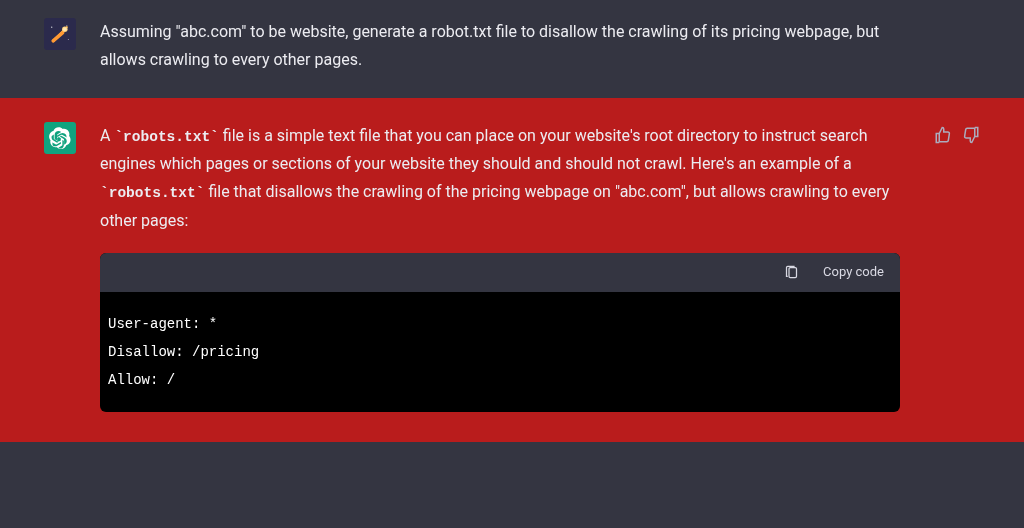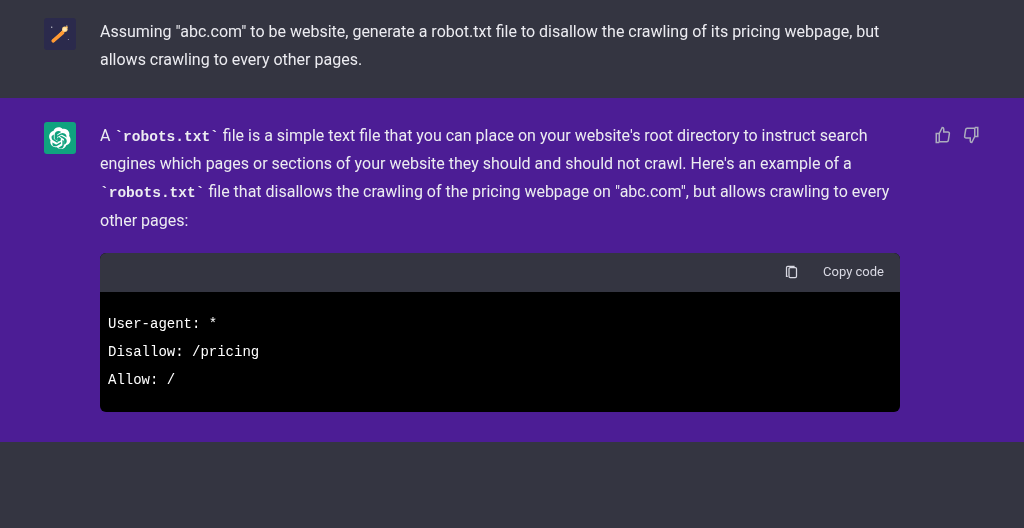--- a/index.html
+++ b/index.html
@@ -11,21 +11,21 @@
       color: #ececf1;
       overflow: hidden;
     }
     .user-section {
       background: #343541;
       padding: 18px 44px 24px 44px;
       display: flex;
       gap: 24px;
     }
     .assistant-section {
-      background: #4c1d95;
+      background: #b91c1c;
       padding: 24px 44px 30px 44px;
       display: flex;
       gap: 24px;
       position: relative;
     }
     .avatar {
       width: 32px;
       height: 32px;
       border-radius: 3px;
       flex-shrink: 0;

